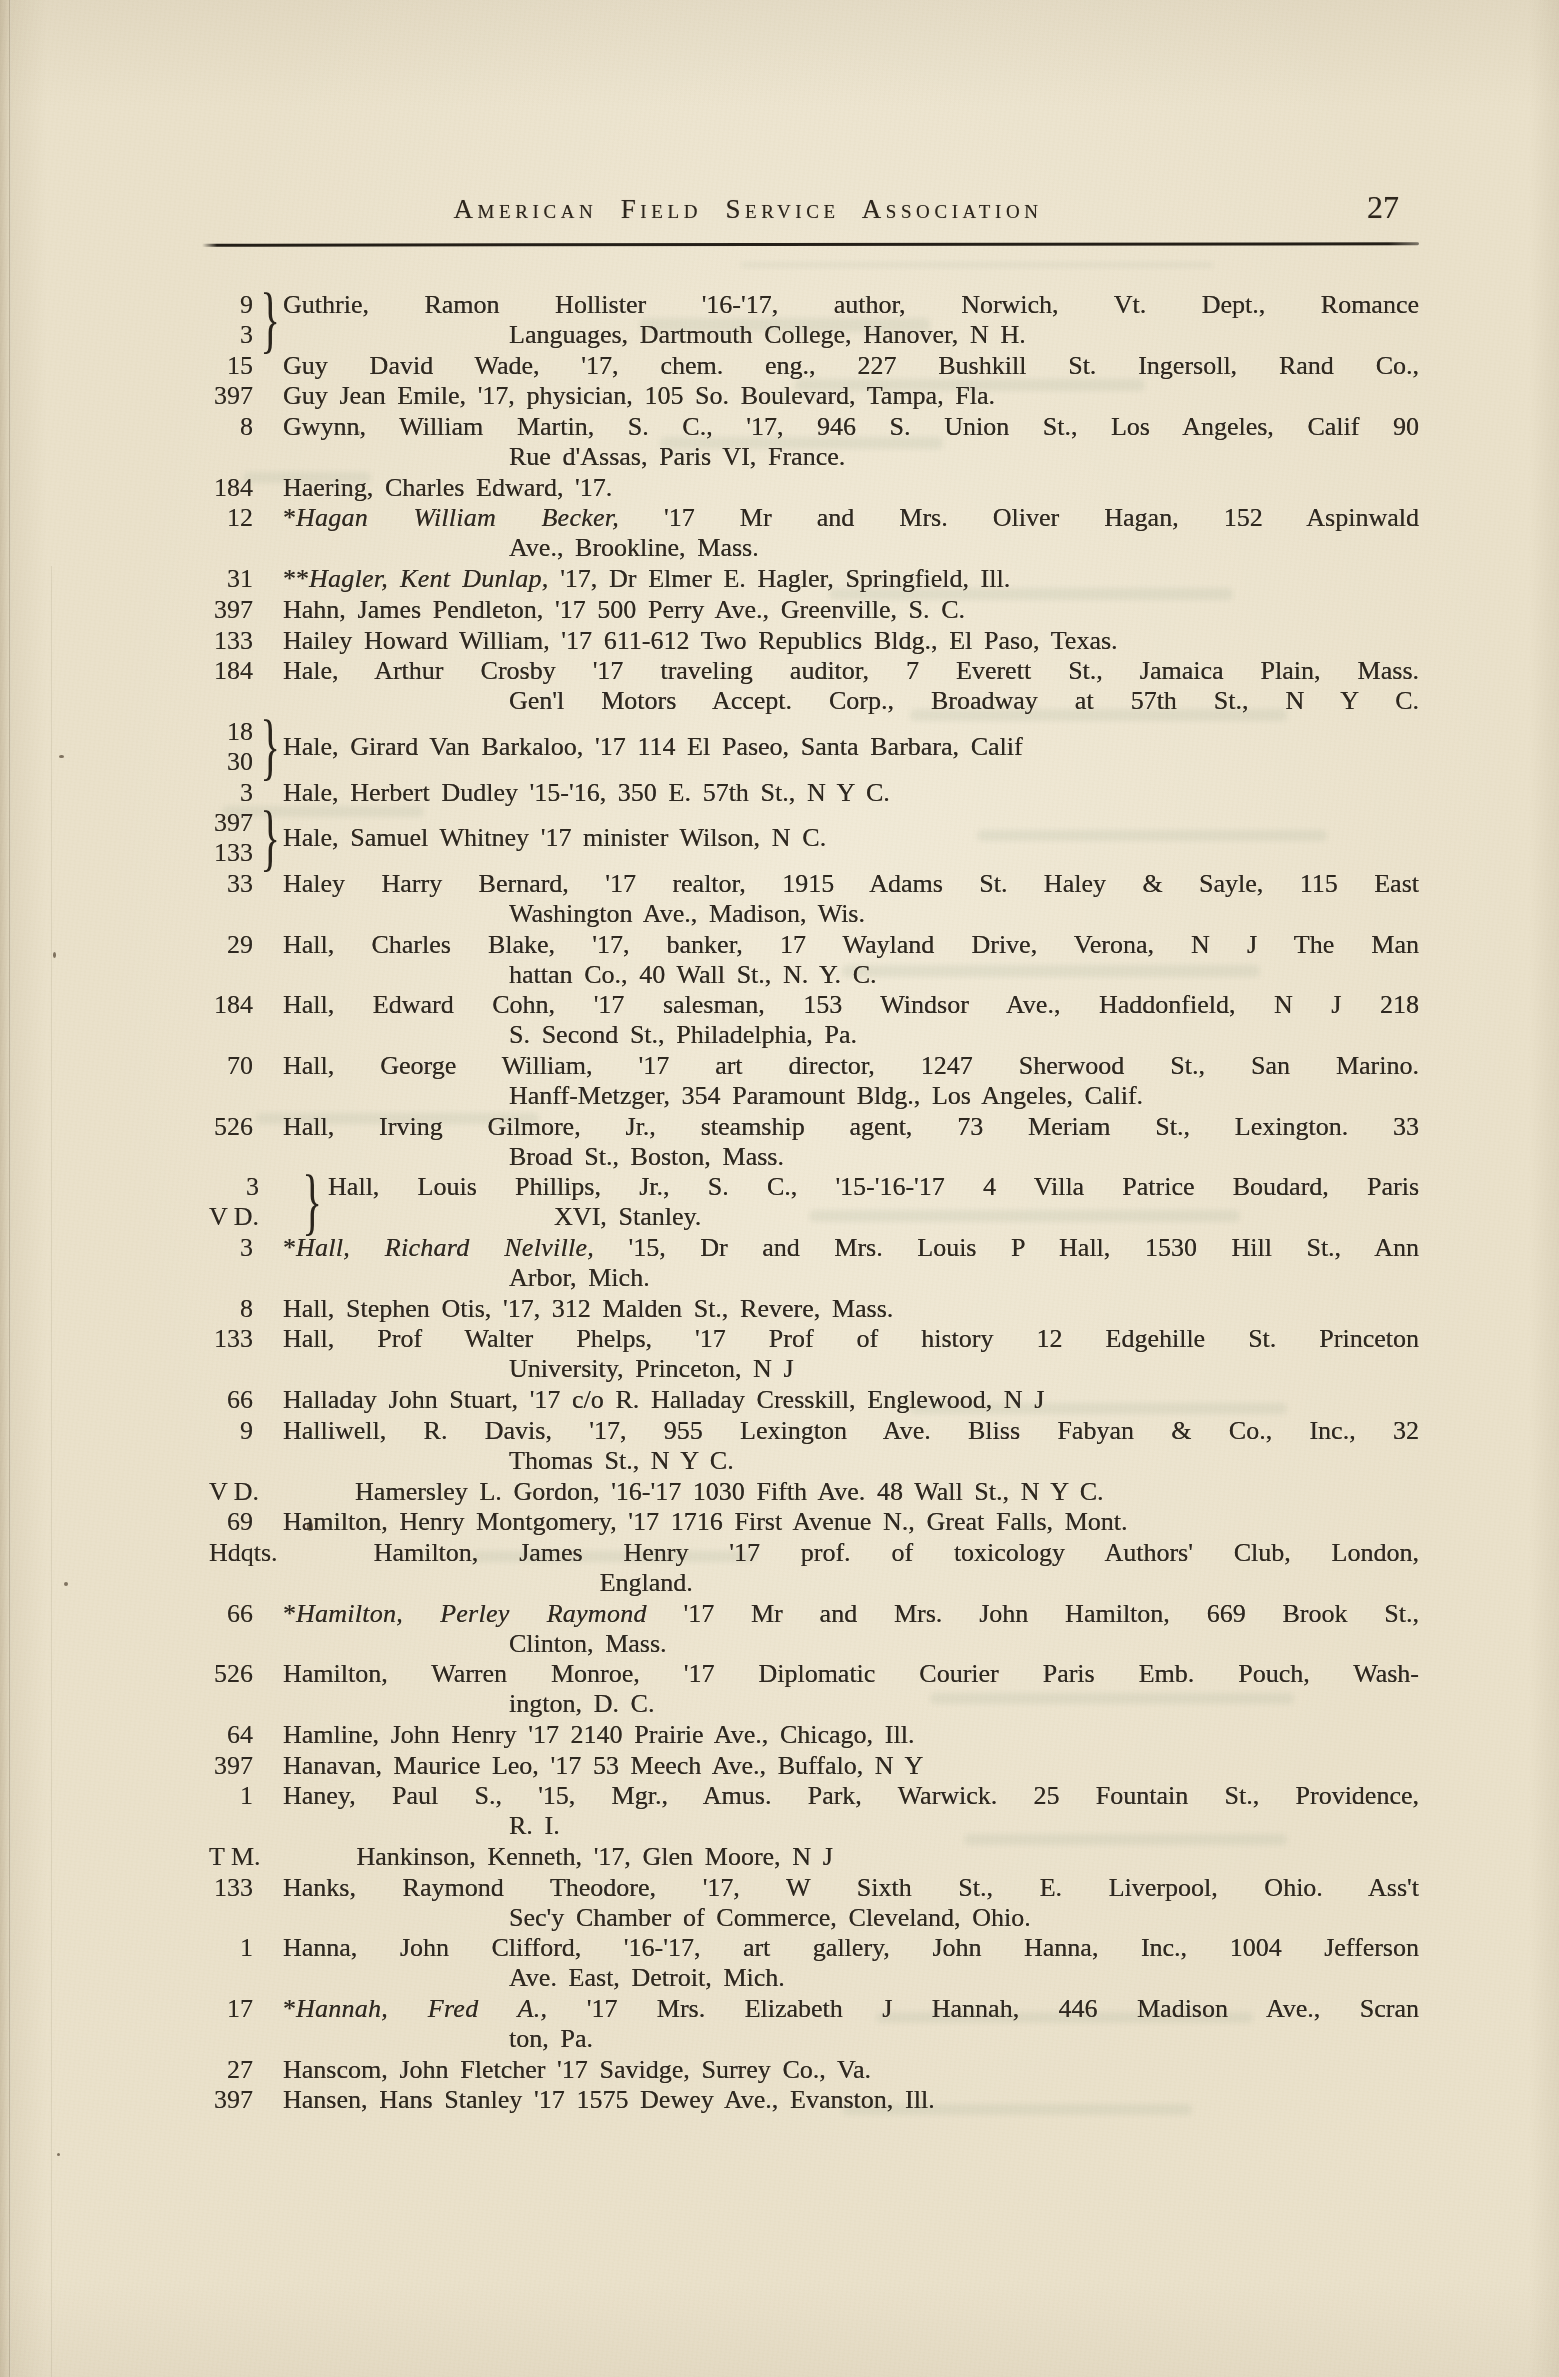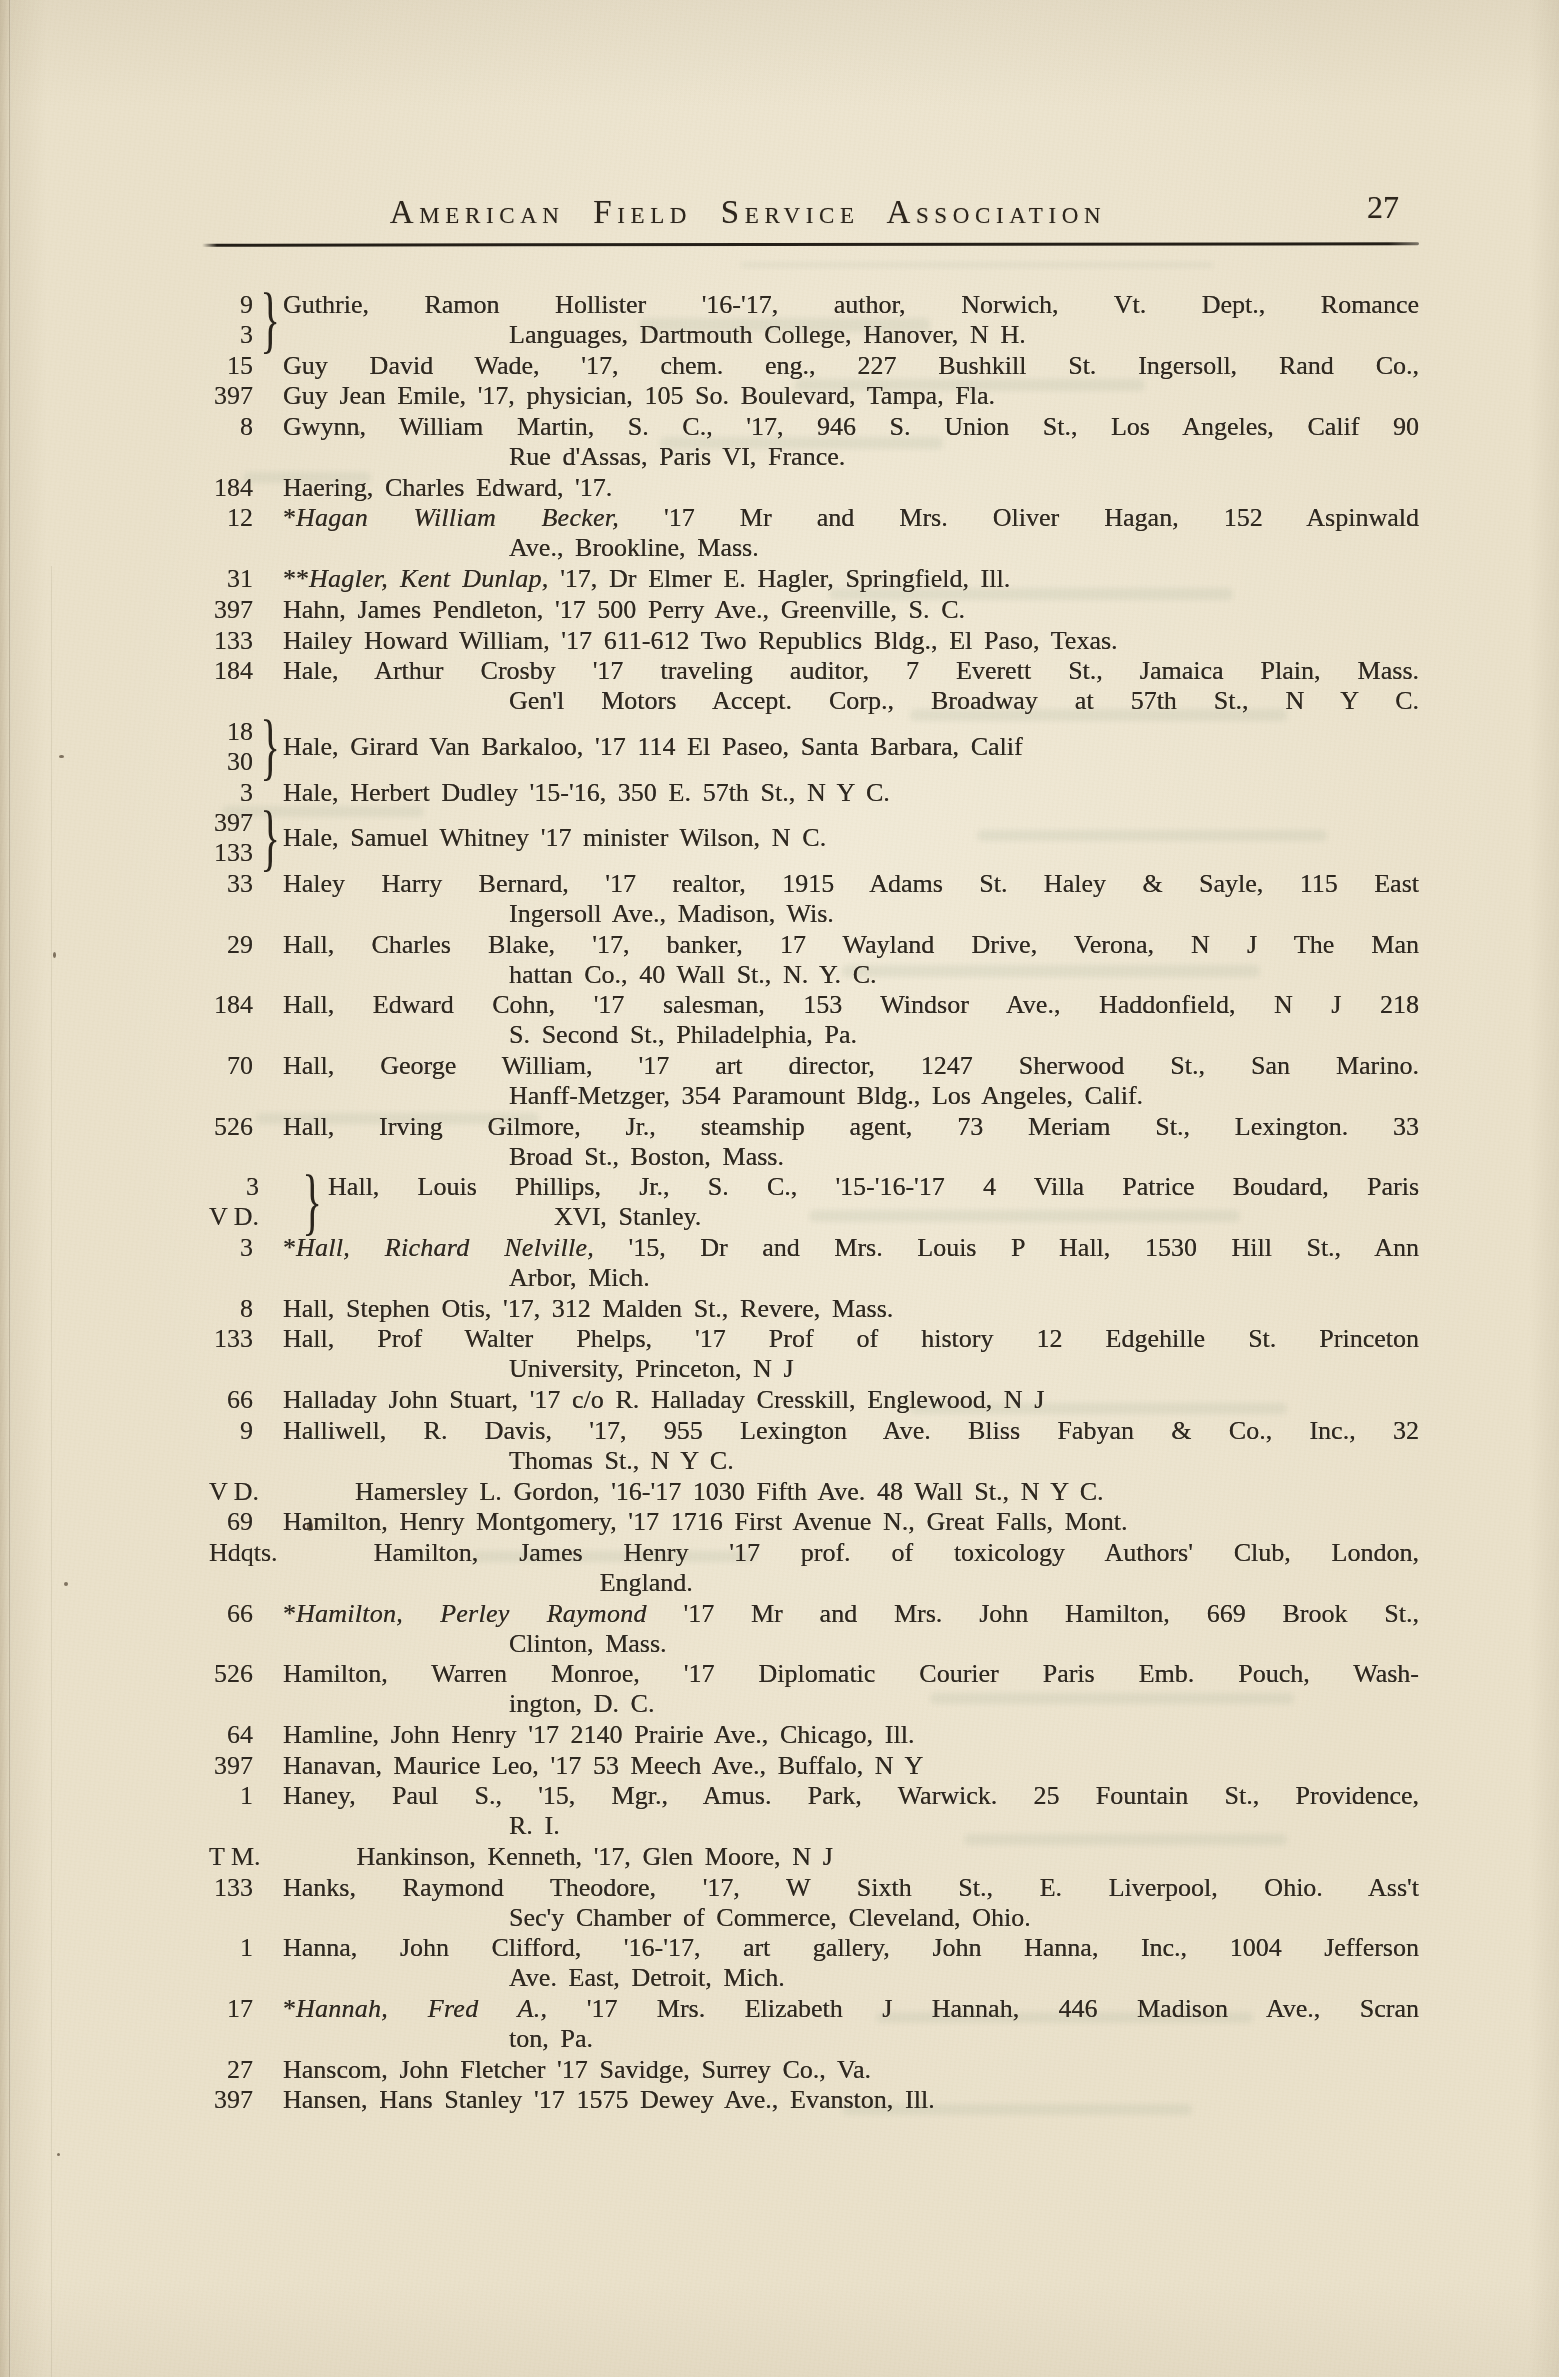--- a/index.html
+++ b/index.html
@@ -23,21 +23,21 @@
       repeating-linear-gradient(7deg, rgba(110,95,65,0.016) 0 1.3px, rgba(255,255,255,0.014) 1.3px 3.4px),
       repeating-linear-gradient(97deg, rgba(110,95,65,0.014) 0 2px, rgba(255,255,255,0.012) 2px 4.7px);
   }
   .crease-a{position:absolute;left:8.8px;top:0;width:2px;height:100%;
     background:linear-gradient(90deg, rgba(90,75,50,0.35), rgba(255,250,235,0.4));filter:blur(0.4px);}
   .crease-b{position:absolute;left:51px;top:566px;width:1.3px;height:1811px;
     background:rgba(90,75,50,0.10);filter:blur(0.5px);}
   
   .running-title{
     position:absolute;top:194px;left:155px;width:1186px;text-align:center;
-    font-variant:small-caps;font-size:33px;letter-spacing:.17em;word-spacing:.45em;
+    font-variant:small-caps;font-size:27px;letter-spacing:.17em;word-spacing:.45em;
     color:#2d261d;text-shadow:0 0 0.7px rgba(45,38,29,.45);
   }
   .page-number{
     position:absolute;top:189px;left:1367px;font-size:32px;color:#2d261d;
     text-shadow:0 0 0.7px rgba(45,38,29,.45);
   }
   .header-rule{
     position:absolute;top:243px;left:202px;width:1217px;height:3.4px;border-radius:2px;
     background:linear-gradient(90deg, rgba(36,31,24,0) 0px, #241f18 15px, #241f18 97.5%, rgba(36,31,24,.55) 100%);
     transform:rotate(-0.07deg);
@@ -221,21 +221,21 @@
       <div class="body center">
         <div class="line first"><span>Hale, Samuel Whitney '17 minister Wilson, N C.</span></div>
       </div>
     </div>
     <div class="entry">
       <div class="gutter">
         <div class="num">33</div>
       </div>
       <div class="body">
         <div class="line first just"><span>Haley Harry Bernard, '17 realtor, 1915 Adams St. Haley &amp; Sayle, 115 East</span></div>
-        <div class="line cont">Ingersoll Ave., Madison, Wis.</div>
+        <div class="line cont">Washington Ave., Madison, Wis.</div>
       </div>
     </div>
     <div class="entry">
       <div class="gutter">
         <div class="num">29</div>
       </div>
       <div class="body">
         <div class="line first just"><span>Hall, Charles Blake, '17, banker, 17 Wayland Drive, Verona, N J The Man</span></div>
         <div class="line cont">hattan Co., 40 Wall St., N. Y. C.</div>
       </div>

